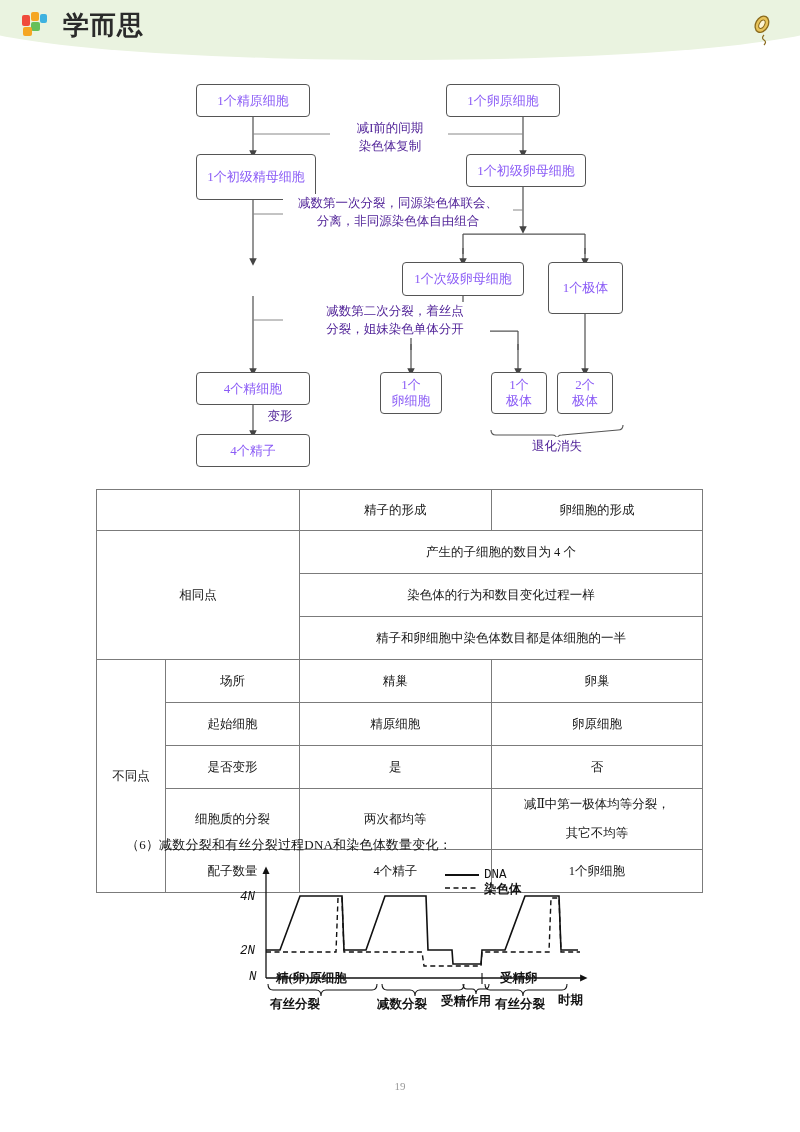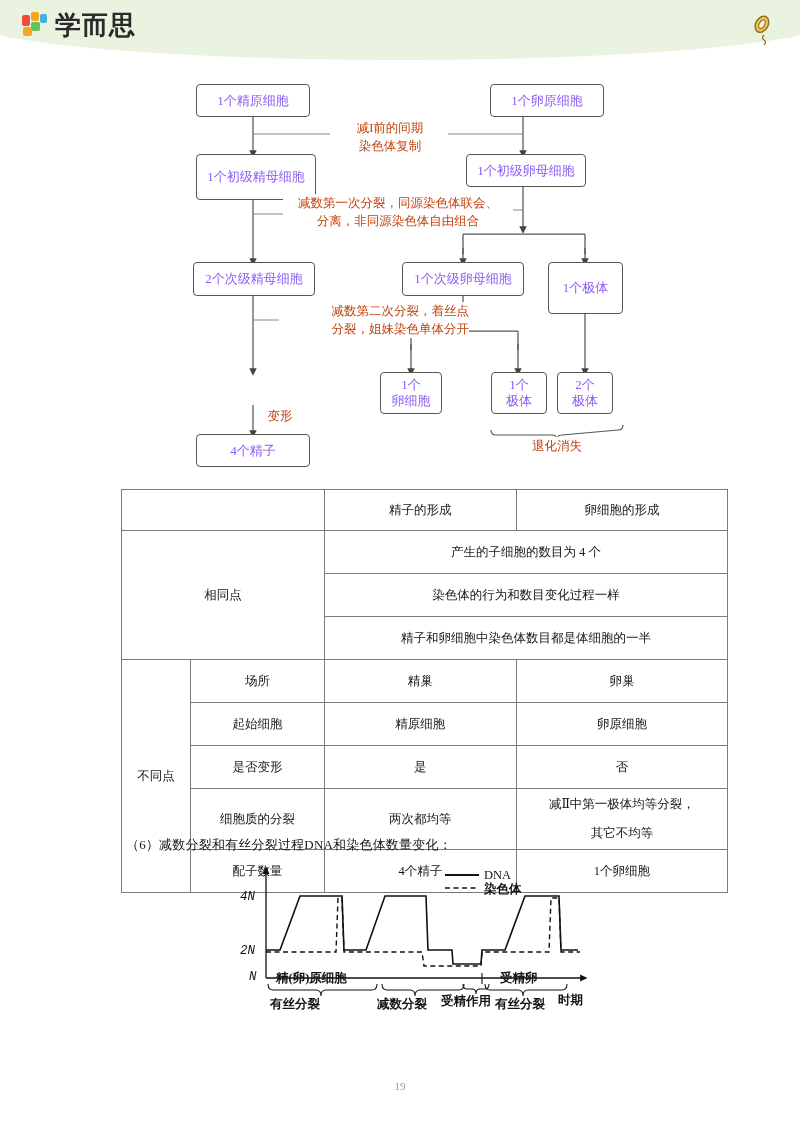--- a/index.html
+++ b/index.html
@@ -8,21 +8,21 @@
     font-family:"Liberation Serif","DejaVu Serif",serif;color:#1a1a1a;
     overflow:hidden;
   }
 
   
   .header{position:absolute;left:0;top:0;width:800px;height:62px;overflow:hidden;}
   .header-bg{
     position:absolute;left:-40px;top:-52px;width:880px;height:112px;
     background:#eaf3e0;border-radius:0 0 50% 50%/0 0 42px 42px;
   }
-  .logo{position:absolute;left:22px;top:12px;display:flex;align-items:flex-end;gap:7px;}
+  .logo{position:absolute;left:22px;top:12px;display:flex;align-items:flex-end;gap:15px;}
   .logo-mark{position:relative;width:26px;height:26px;}
   .logo-mark i{position:absolute;display:block;border-radius:2px;}
   .lm1{left:0;top:3px;width:8px;height:11px;background:#f04b3c;}
   .lm2{left:9px;top:0;width:8px;height:9px;background:#f5a623;}
   .lm3{left:18px;top:2px;width:7px;height:9px;background:#3fb2e0;}
   .lm4{left:9px;top:10px;width:9px;height:9px;background:#66c05a;}
   .lm5{left:1px;top:15px;width:9px;height:9px;background:#f5a623;
        border-radius:2px 2px 2px 5px;}
   .logo-text{
     font-family:"Liberation Sans","DejaVu Sans",sans-serif;
@@ -35,28 +35,28 @@
   .flow{position:absolute;left:0;top:62px;width:800px;height:420px;}
   .fbox{
     position:absolute;box-sizing:border-box;
     border:1.3px solid #555;border-radius:4px;background:#fff;
     display:flex;align-items:center;justify-content:center;
     text-align:center;font-size:13px;line-height:1.22;color:#8b5cf6;
     font-family:"Liberation Serif","DejaVu Serif",serif;
   }
   .fbox.two-line{line-height:1.25;}
   .flabel{
-    position:absolute;font-size:12.5px;line-height:1.45;color:#c2410c;
+    position:absolute;font-size:12.5px;line-height:1.45;color:#4c1d95;
     text-align:center;background:#fff;
     font-family:"Liberation Serif","DejaVu Serif",serif;
   }
   .flow svg{position:absolute;left:0;top:0;width:800px;height:420px;}
 
   
-  .tbl-wrap{position:absolute;left:121px;top:489px;width:607px;}
+  .tbl-wrap{position:absolute;left:96px;top:489px;width:607px;}
   table.cmp{border-collapse:collapse;width:607px;
     font-size:12.5px;color:#161616;
     font-family:"Liberation Serif","DejaVu Serif",serif;}
   table.cmp td{border:1px solid #7b7b7b;text-align:center;vertical-align:middle;
     padding:4px 5px;line-height:1.5;}
   .h-cell{height:32px;}
   .r-same{height:34px;}
   .r-tall{height:52px;}
 
   
@@ -162,56 +162,56 @@
     </g>
 
     <g stroke="#555" stroke-width="1.15" fill="none">
       <path d="M491,367 q0,5 5,5 L552,372 q5,0 5,5 q0,-5 5,-5 L618,367 q5,0 5,-5" transform="translate(0,1)"></path>
     </g>
   </svg>
 
   <div class="fbox" style="left:196px;top:22px;width:114px;height:33px;">
     <span>1个精原细胞</span>
   </div>
-  <div class="fbox" style="left:490px;top:22px;width:114px;height:33px;font-family:Liberation Serif, serif;">
+  <div class="fbox" style="left:446px;top:22px;width:114px;height:33px;font-family:Liberation Serif, serif;">
     <span>1个卵原细胞</span>
   </div>
 
   <div class="flabel" style="left:336px;top:57px;width:108px;">
     <span>减I前的间期</span><br>
     <span>染色体复制</span>
   </div>
 
   <div class="fbox" style="left:196px;top:92px;width:120px;height:46px;">
     <span>1个初级精母细胞</span>
   </div>
   <div class="fbox" style="left:466px;top:92px;width:120px;height:33px;">
     <span>1个初级卵母细胞</span>
   </div>
 
   <div class="flabel" style="left:283px;top:132px;width:230px;">
     <span>减数第一次分裂，同源染色体联会、</span><br>
     <span>分离，非同源染色体自由组合</span>
   </div>
 
-  <div class="fbox" style="left:193px;top:200px;width:122px;height:34px;">
-    <span>2个次级精母细胞</span>
-  </div>
   <div class="fbox" style="left:402px;top:200px;width:122px;height:34px;">
     <span>1个次级卵母细胞</span>
   </div>
   <div class="fbox" style="left:548px;top:200px;width:75px;height:52px;">
     <span>1个极体</span>
   </div>
 
-  <div class="flabel" style="left:279px;top:240px;width:190px;text-align:right;">
+  <div class="flabel" style="left:300px;top:240px;width:190px;">
     <span>减数第二次分裂，着丝点</span><br>
     <span>分裂，姐妹染色单体分开</span>
   </div>
 
+  <div class="fbox" style="left:196px;top:310px;width:114px;height:33px;">
+    <span>4个精细胞</span>
+  </div>
   <div class="flabel" style="left:258px;top:345px;width:44px;text-align:center;">
     <span>变形</span>
   </div>
   <div class="fbox" style="left:196px;top:372px;width:114px;height:33px;">
     <span>4个精子</span>
   </div>
 
   <div class="fbox two-line" style="left:380px;top:310px;width:62px;height:42px;flex-direction:column;">
     <span>1个</span>
     <span>卵细胞</span>
@@ -322,21 +322,21 @@
     <g stroke="#111" stroke-width="1.05" fill="none">
       <path d="M150,118 q0,6 5,6 L178,124 q5,0 5,6 q0,-6 5,-6 L227,124 q5,0 5,-6"></path>
       <path d="M231,118 q0,5 4,5 L240,123 q4,0 4,5 q0,-5 4,-5 L253,123 q4,0 4,-5"></path>
     </g>
   </svg>
 
   <span class="ctext axis-num" style="left:8px;top:24px;">4N</span>
   <span class="ctext axis-num" style="left:8px;top:78px;">2N</span>
   <span class="ctext axis-num" style="left:17px;top:104px;">N</span>
 
-  <span class="ctext" style="left:252px;top:2px;">DNA</span>
+  <span class="ctext" style="left:252px;top:2px;font-family:Liberation Mono, monospace;">DNA</span>
   <span class="ctext b" style="left:252px;top:15px;">染色体</span>
 
   <span class="ctext b" style="left:44px;top:104px;">精(卵)原细胞</span>
   <span class="ctext b" style="left:268px;top:104px;">受精卵</span>
 
   <span class="ctext b" style="left:38px;top:130px;">有丝分裂</span>
   <span class="ctext b" style="left:145px;top:130px;">减数分裂</span>
   <span class="ctext b" style="left:209px;top:127px;">受精作用</span>
   <span class="ctext b" style="left:263px;top:130px;">有丝分裂</span>
 

